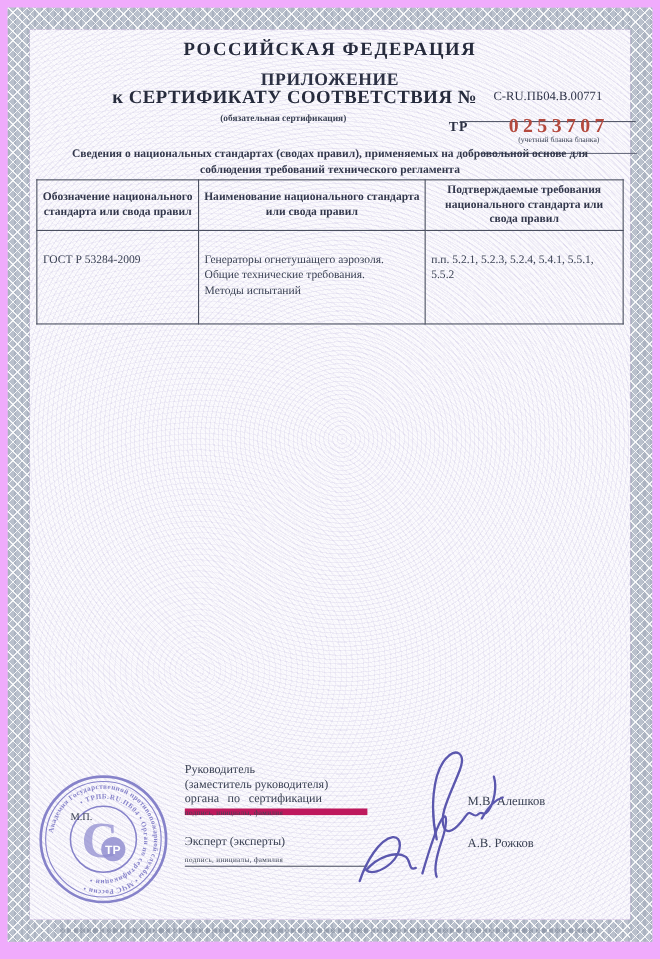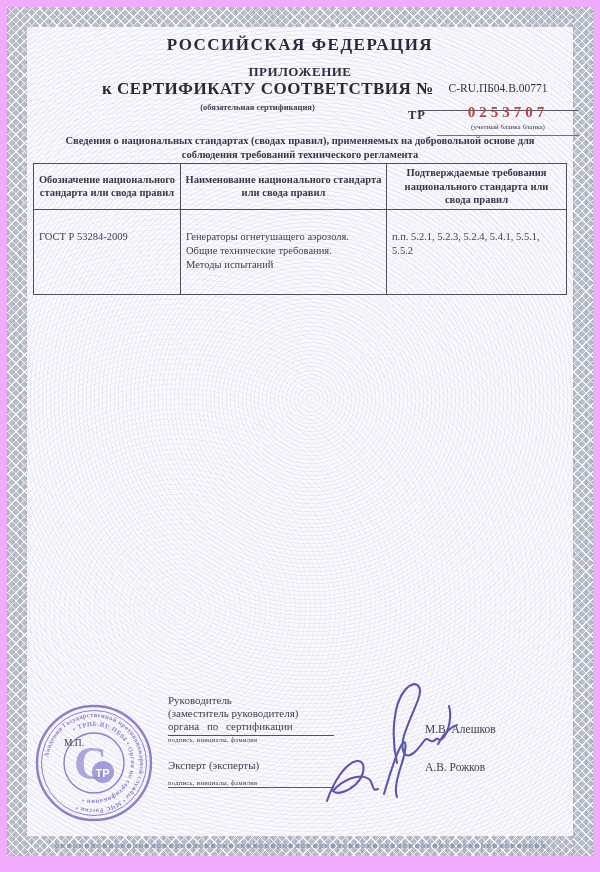--- a/index.html
+++ b/index.html
@@ -35,21 +35,21 @@
     position:absolute;left:55px;right:55px;top:844px;height:4px;opacity:.55;
     background:repeating-linear-gradient(90deg,#7d8799 0 4px, rgba(0,0,0,0) 4px 6px);
   }
   .t-center{text-align:center;}
   .country{
     position:absolute;left:0;right:0;top:35px;
     font-size:17px;font-weight:bold;letter-spacing:1.5px;color:#262b3c;
   }
   .apx{
     position:absolute;left:0;right:0;top:64px;
-    font-size:13px;font-weight:bold;color:#2c3144;letter-spacing:.5px;
+    font-size:16px;font-weight:bold;color:#2c3144;letter-spacing:.5px;
   }
   .cert-line{
     position:absolute;left:102px;top:79px;
     font-size:17px;font-weight:bold;color:#262b3c;letter-spacing:.5px;
   }
   .cert-no{
     position:absolute;left:418px;top:82px;width:160px;
     border-bottom:1px solid #55596a;text-align:center;
     font-size:11.5px;color:#30354a;padding-bottom:16px;
   }
@@ -57,21 +57,21 @@
     position:absolute;left:100px;top:102px;width:315px;text-align:center;
     font-size:8.5px;font-weight:bold;color:#3b4254;
   }
   .tr-label{
     position:absolute;left:408px;top:108px;
     font-size:12.5px;font-weight:bold;color:#2c3144;letter-spacing:1px;
   }
   .blank-no{
     position:absolute;left:437px;top:104px;width:142px;
     border-bottom:1px solid #6b6f80;text-align:center;
-    font-size:15px;font-weight:bold;letter-spacing:4px;
+    font-size:18px;font-weight:bold;letter-spacing:4px;
     color:#b4493e;padding-bottom:14px;
   }
   .blank-cap{
     position:absolute;left:437px;top:123px;width:142px;text-align:center;
     font-size:7px;color:#3b4254;
   }
   .intro{
     position:absolute;left:45px;top:134px;width:510px;text-align:center;
     font-size:10.5px;font-weight:bold;line-height:1.3;color:#33384c;
   }
@@ -87,21 +87,21 @@
     padding:2px 4px;line-height:1.3;color:#33384c;vertical-align:middle;
   }
   table.std td{
     font-size:10.5px;padding:20px 5px;vertical-align:top;
     height:44px;line-height:1.35;color:#3b4254;white-space:pre-line;
   }
   .sig-role{
     position:absolute;left:168px;font-size:11px;line-height:1.18;
     color:#3b4254;
   }
-  .role1{top:694px;width:166px;border-bottom:1px solid #be185d;padding-bottom:2px;}
+  .role1{top:694px;width:166px;border-bottom:6px solid #be185d;padding-bottom:2px;}
   .role1 .just{word-spacing:5px;}
   .role2{top:759px;width:166px;border-bottom:1px solid #55596a;padding-bottom:15px;}
   .sig-cap{
     position:absolute;left:168px;font-size:6.5px;color:#3b4254;letter-spacing:.3px;
   }
   .cap1{top:736px;}
   .cap2{top:779px;}
   .sig-name{
     position:absolute;left:425px;font-size:11.5px;color:#3b4254;
   }

